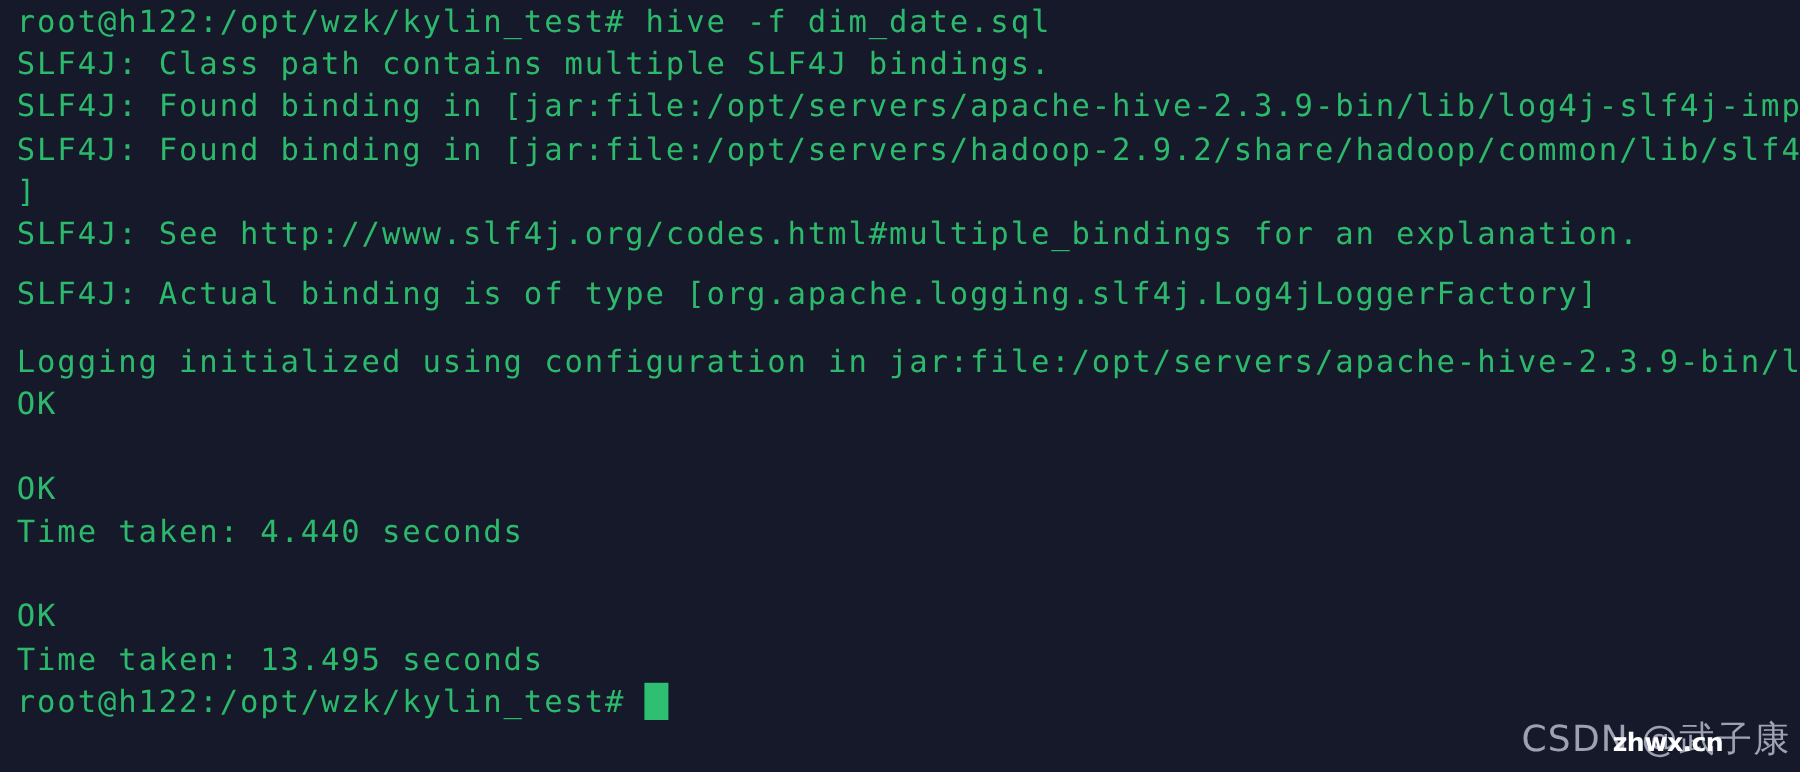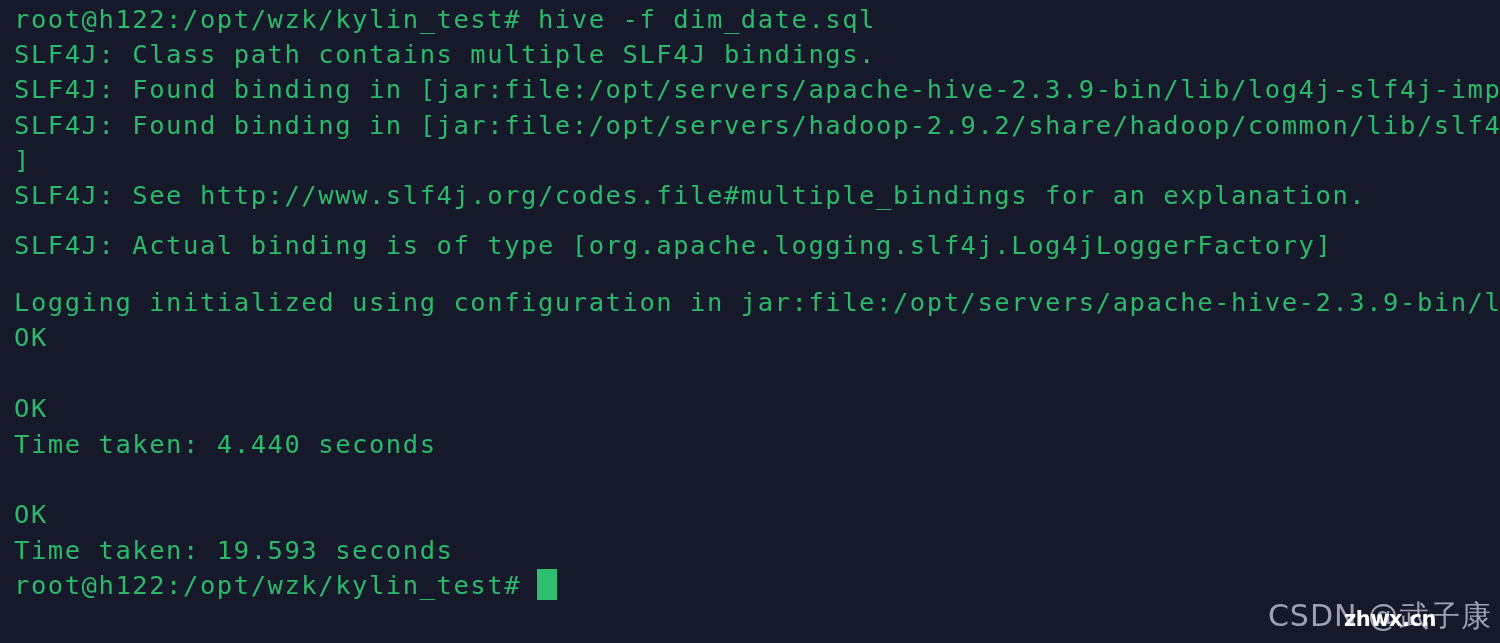--- a/index.html
+++ b/index.html
@@ -82,29 +82,29 @@
 </head>
 <body>
 
 <div id="terminal">
 
   <div class="term-line" style="top:2px">root@h122:/opt/wzk/kylin_test# hive -f dim_date.sql</div>
   <div class="term-line" style="top:37px">SLF4J: Class path contains multiple SLF4J bindings.</div>
   <div class="term-line" style="top:72px">SLF4J: Found binding in [jar:file:/opt/servers/apache-hive-2.3.9-bin/lib/log4j-slf4j-imp</div>
   <div class="term-line" style="top:108px">SLF4J: Found binding in [jar:file:/opt/servers/hadoop-2.9.2/share/hadoop/common/lib/slf4</div>
   <div class="term-line" style="top:143px">]</div>
-  <div class="term-line" style="top:178px">SLF4J: See http://www.slf4j.org/codes.file#multiple_bindings for an explanation.</div>
+  <div class="term-line" style="top:178px">SLF4J: See http://www.slf4j.org/codes.html#multiple_bindings for an explanation.</div>
   <div class="term-line" style="top:228px">SLF4J: Actual binding is of type [org.apache.logging.slf4j.Log4jLoggerFactory]</div>
   <div class="term-line" style="top:249px"></div>
   <div class="term-line" style="top:285px">Logging initialized using configuration in jar:file:/opt/servers/apache-hive-2.3.9-bin/l</div>
   <div class="term-line" style="top:320px">OK</div>
   <div class="term-line" style="top:391px">OK</div>
   <div class="term-line" style="top:427px">Time taken: 4.440 seconds</div>
   <div class="term-line" style="top:497px">OK</div>
-  <div class="term-line" style="top:533px">Time taken: 19.593 seconds</div>
+  <div class="term-line" style="top:533px">Time taken: 13.495 seconds</div>
   <div class="term-line" style="top:568px">root@h122:/opt/wzk/kylin_test# </div>
 
   <div id="cursor-block"></div>
 
   <div id="watermark">
     <span class="wm-main">CSDN @武子康</span>
     <span class="wm-overlay">zhwx.cn</span>
   </div>
 
 </div>

